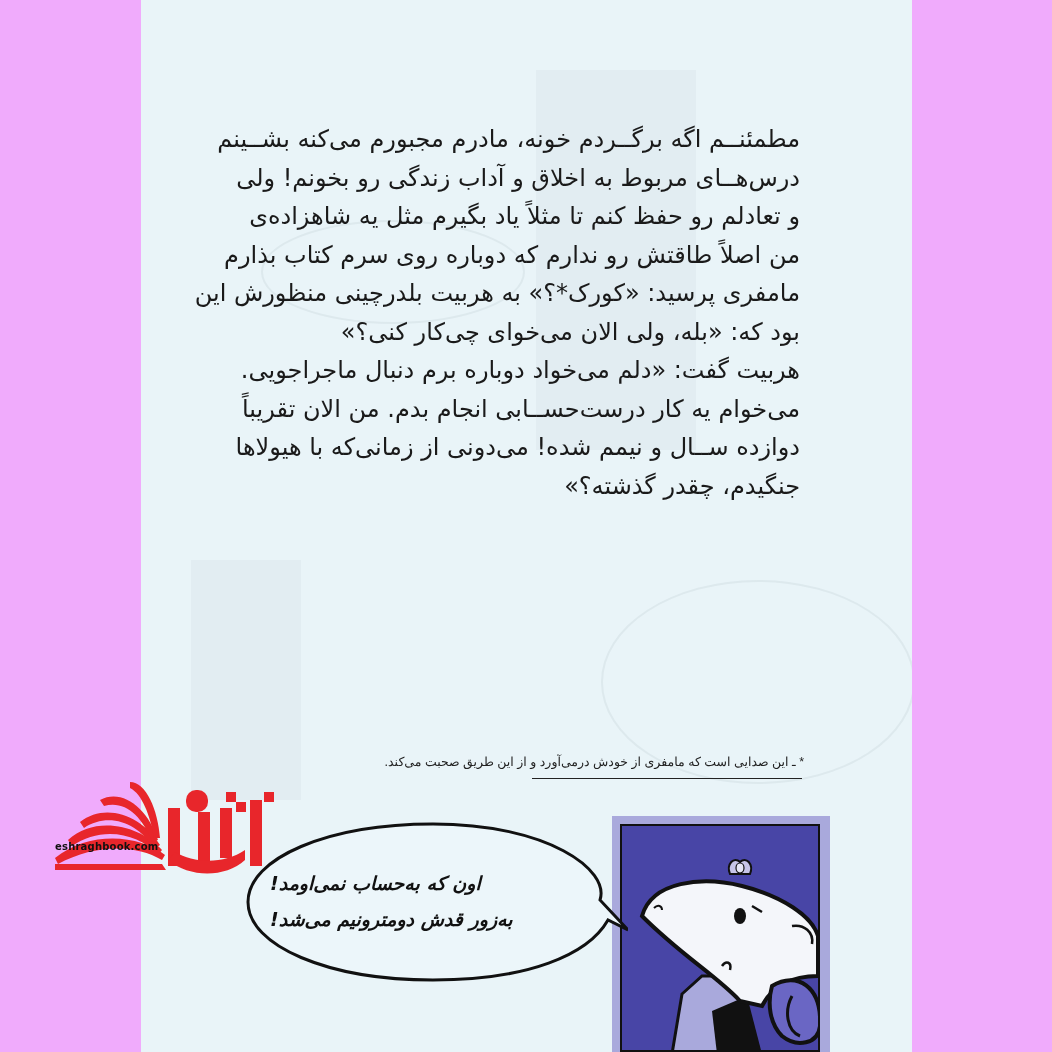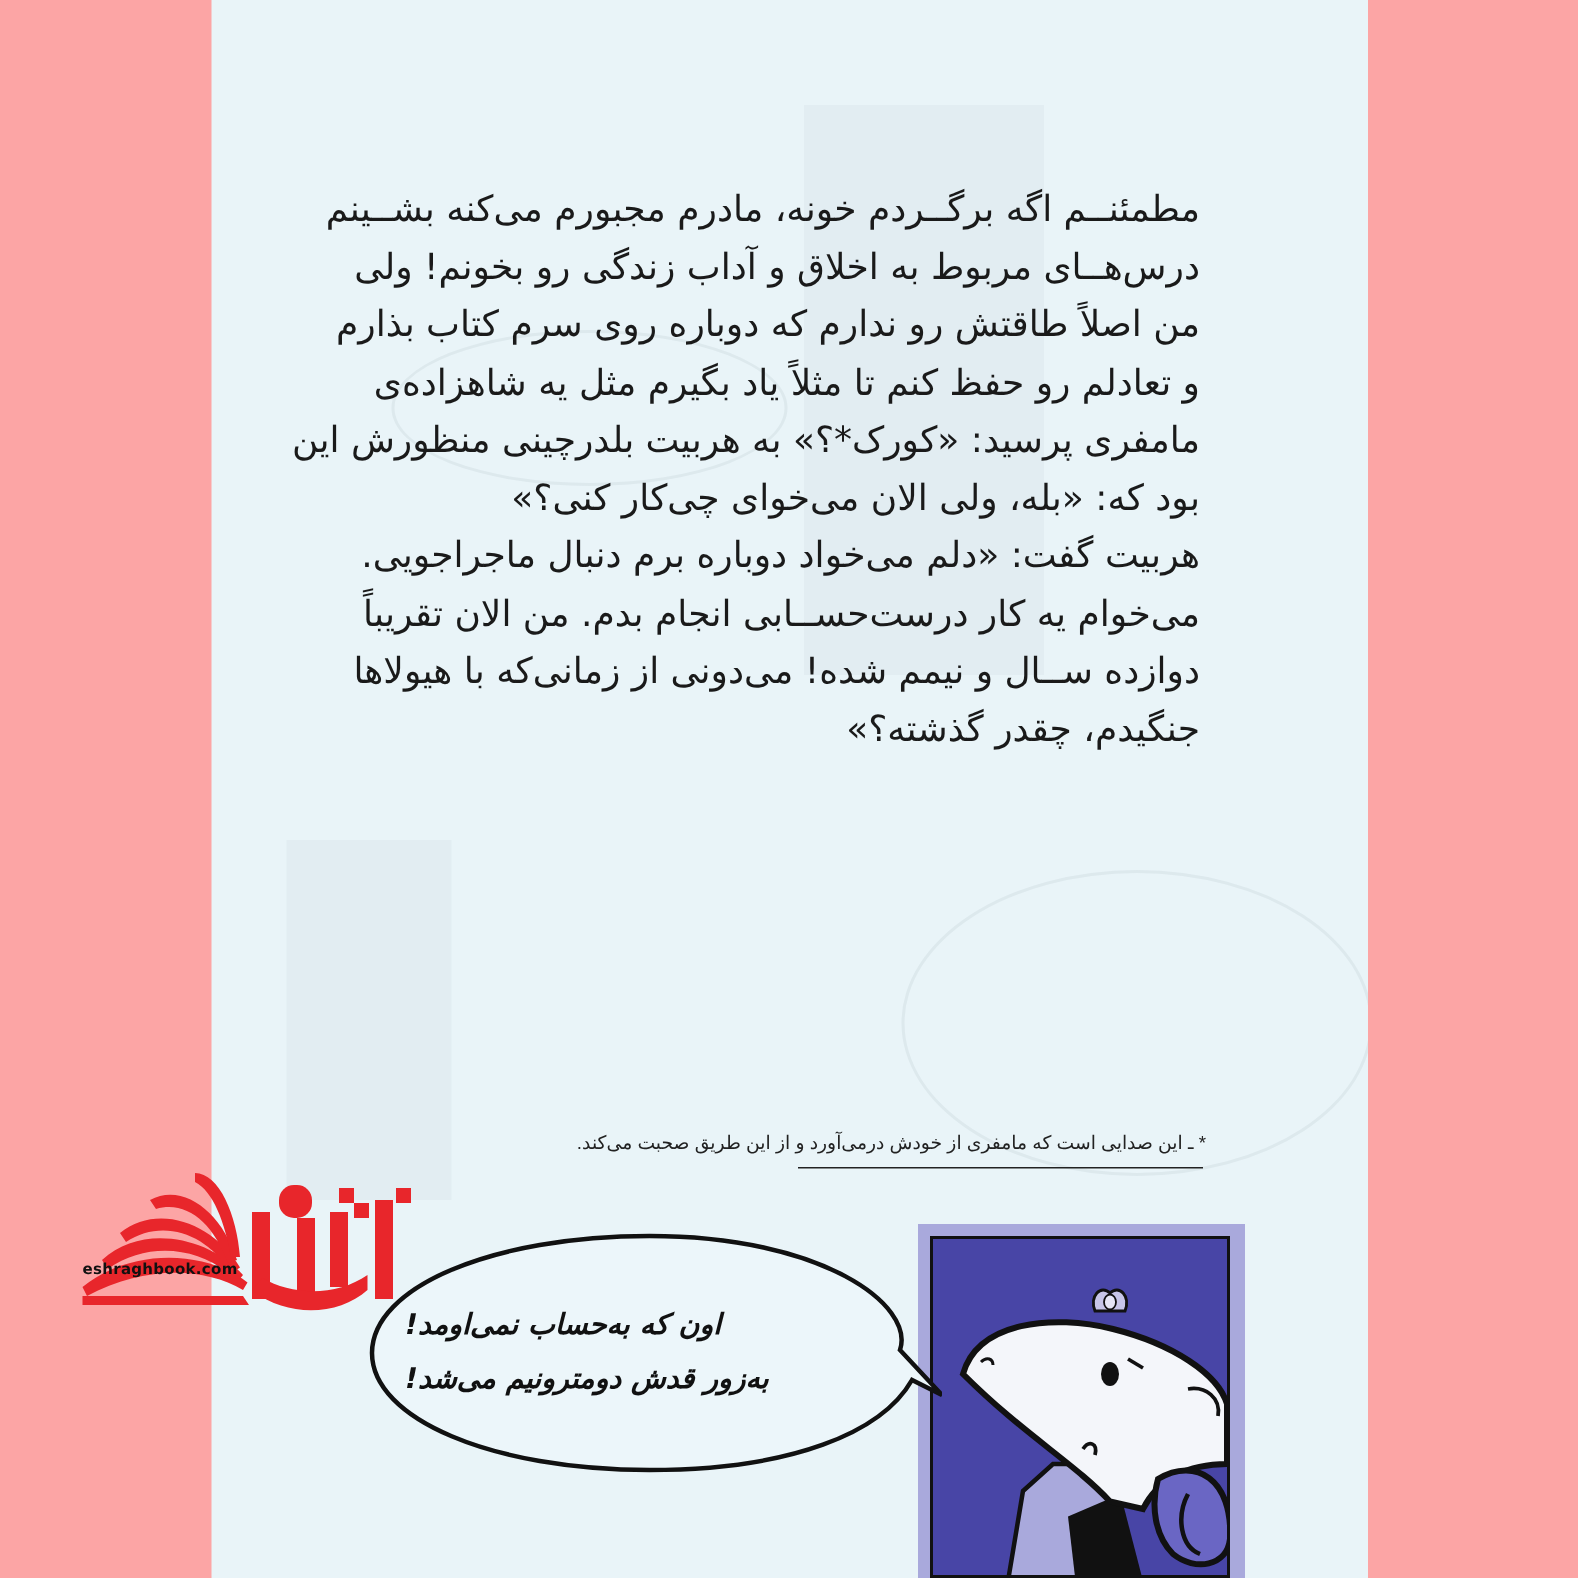--- a/index.html
+++ b/index.html
@@ -7,21 +7,21 @@
       padding: 0;
       width: 1052px;
       height: 1052px;
       background: #ffffff;
       overflow: hidden;
     }
     .canvas {
       position: relative;
       width: 1052px;
       height: 1052px;
-      background: #fca5a5;
+      background: #f0abfc;
     }
     .page {
       position: absolute;
       left: 141px;
       top: 0;
       width: 771px;
       height: 1052px;
       background: #e9f4f8;
       overflow: hidden;
     }
@@ -140,22 +140,22 @@
 
     <div class="ghost-rect" style="left:395px;top:70px;width:160px;height:380px;"></div>
     <div class="ghost" style="left:120px;top:220px;width:260px;height:100px;"></div>
     <div class="ghost" style="left:460px;top:580px;width:310px;height:200px;"></div>
     <div class="ghost-rect" style="left:50px;top:560px;width:110px;height:240px;"></div>
   </div>
 
   <div class="body-text">
     <span class="line">مطمئنــم اگه برگــردم خونه، مادرم مجبورم می‌کنه بشــینم</span>
     <span class="line">درس‌هــای مربوط به اخلاق و آداب زندگی رو بخونم! ولی</span>
+    <span class="line">و تعادلم رو حفظ کنم تا مثلاً یاد بگیرم مثل یه شاهزاده‌ی</span>
     <span class="line">من اصلاً طاقتش رو ندارم که دوباره روی سرم کتاب بذارم</span>
-    <span class="line">و تعادلم رو حفظ کنم تا مثلاً یاد بگیرم مثل یه شاهزاده‌ی</span>
     <span class="line">مامفری پرسید: «کورک*؟» به هربیت بلدرچینی منظورش این</span>
     <span class="line">بود که: «بله، ولی الان می‌خوای چی‌کار کنی؟»</span>
     <span class="line">هربیت گفت: «دلم می‌خواد دوباره برم دنبال ماجراجویی.</span>
     <span class="line">می‌خوام یه کار درست‌حســابی انجام بدم. من الان تقریباً</span>
     <span class="line">دوازده ســال و نیمم شده! می‌دونی از زمانی‌که با هیولاها</span>
     <span class="line">جنگیدم، چقدر گذشته؟»</span>
   </div>
 
   <div class="footnote-rule"></div>
   <div class="footnote">* ـ این صدایی است که مامفری از خودش درمی‌آورد و از این طریق صحبت می‌کند.</div>

